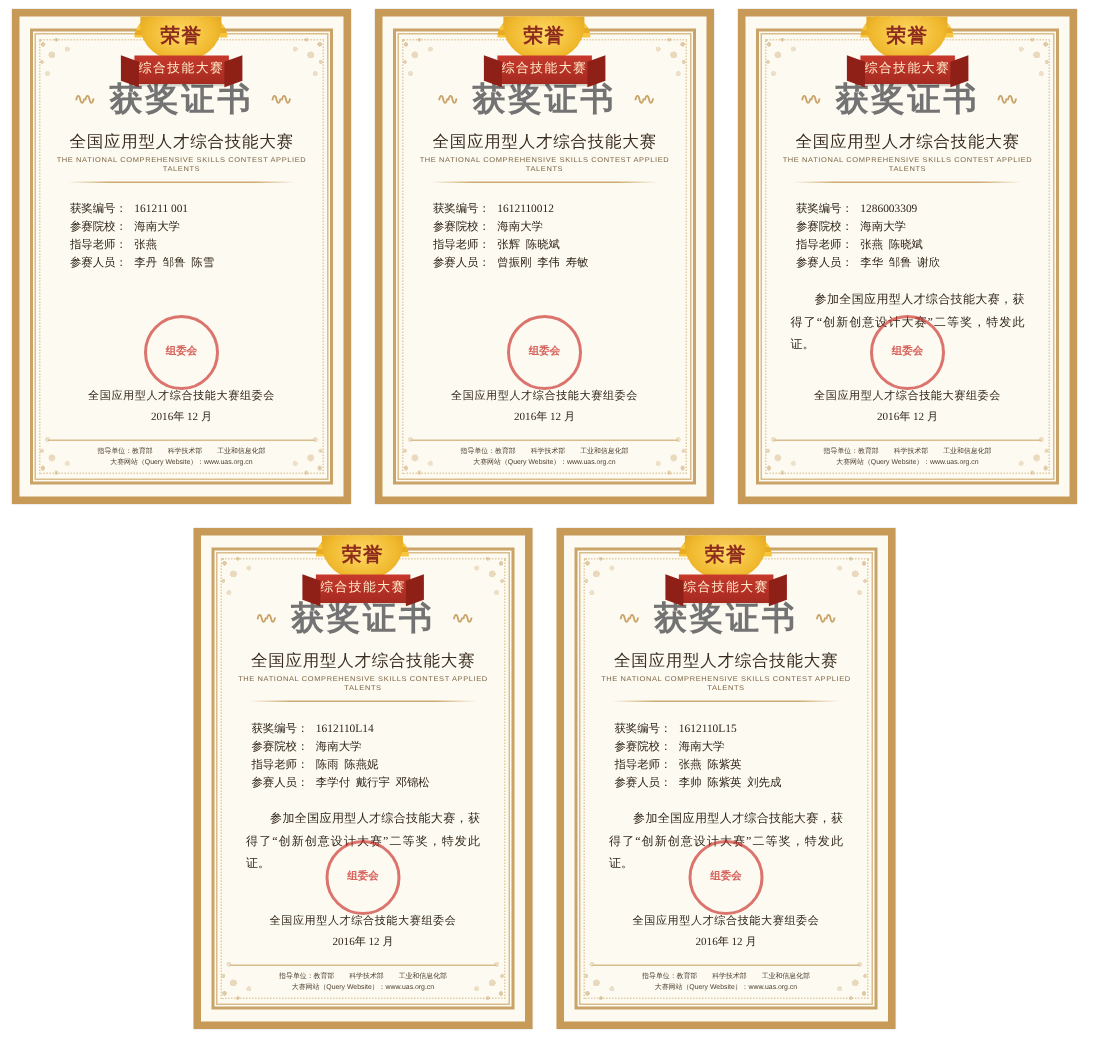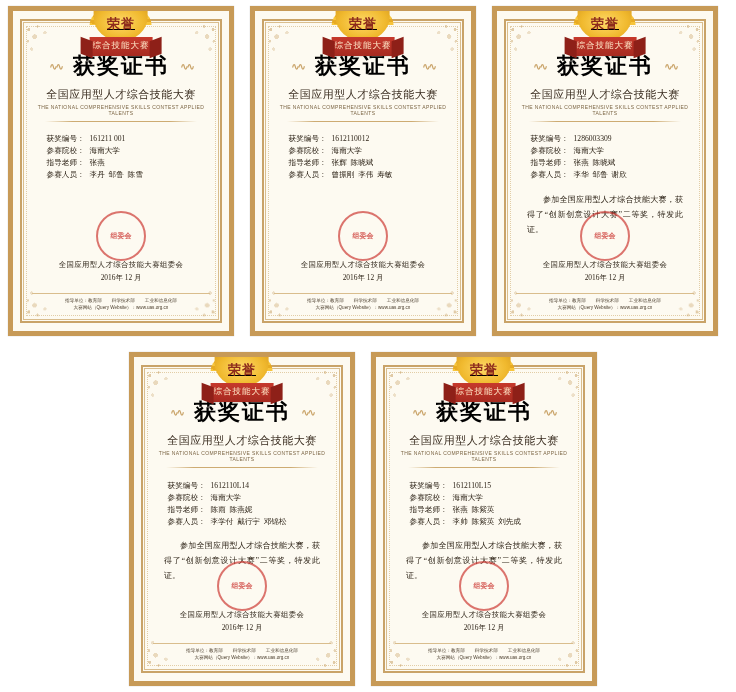--- a/index.html
+++ b/index.html
@@ -91,21 +91,20 @@
   .rosette .disc {
     position: relative;
     margin: 0 auto;
     width: 54px;
     height: 34px;
     background: radial-gradient(ellipse at 50% 45%, #ffd967 0%, #f0b92e 60%, #d89a1c 100%);
     border-radius: 0 0 50% 50% / 0 0 70% 70%;
     display: flex;
     align-items: flex-end;
     justify-content: center;
-    text-decoration: underline;
   }
   .rosette .disc::before {
     content: "";
     position: absolute;
     left: -4px; right: -4px; top: -2px;
     height: 20px;
     background:
       repeating-conic-gradient(from 0deg at 50% 100%, #f7c53b 0deg 7deg, #e8ab22 7deg 14deg);
     border-radius: 50% 50% 0 0 / 100% 100% 0 0;
     z-index: -1;
@@ -147,21 +146,21 @@
     right: 9%;
     top: 7%;
     bottom: 6%;
     display: flex;
     flex-direction: column;
   }
   .title-zone { text-align: center; margin-top: 10%; }
   .main-title {
     font-family: "Liberation Serif", serif;
     font-weight: bold;
-    color: #000000;
+    color: #737373;
     letter-spacing: 2px;
     display: inline-block;
     position: relative;
   }
   .main-title::before, .main-title::after {
     content: "\223F\223F";
     position: absolute;
     top: 50%;
     transform: translateY(-50%);
     font-size: 0.45em;

